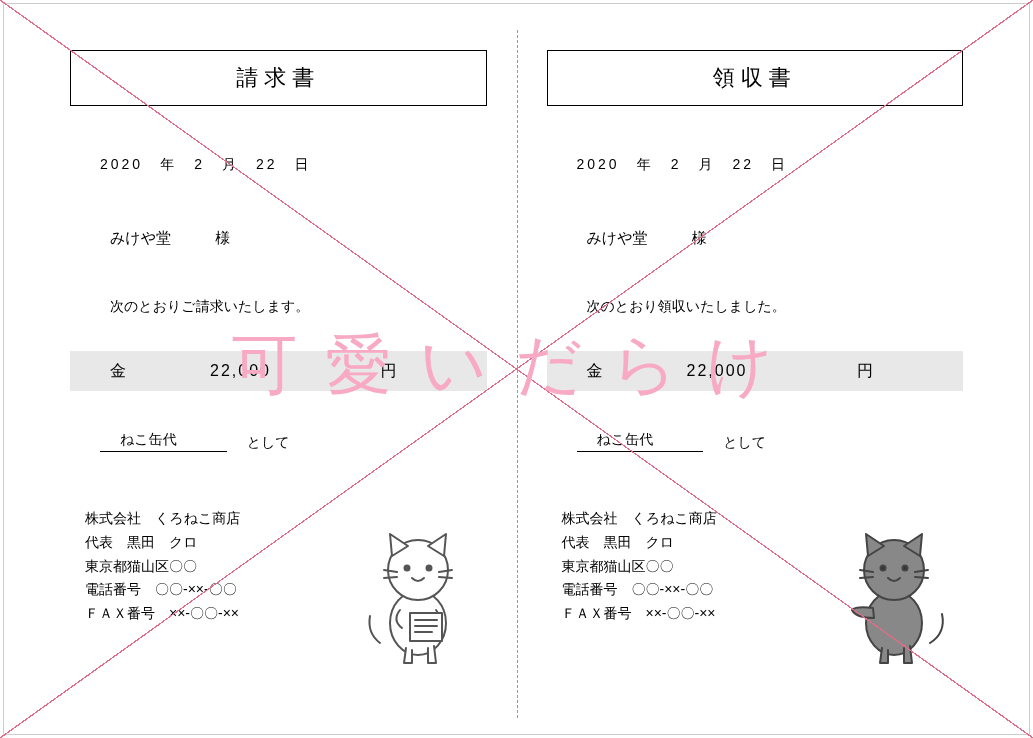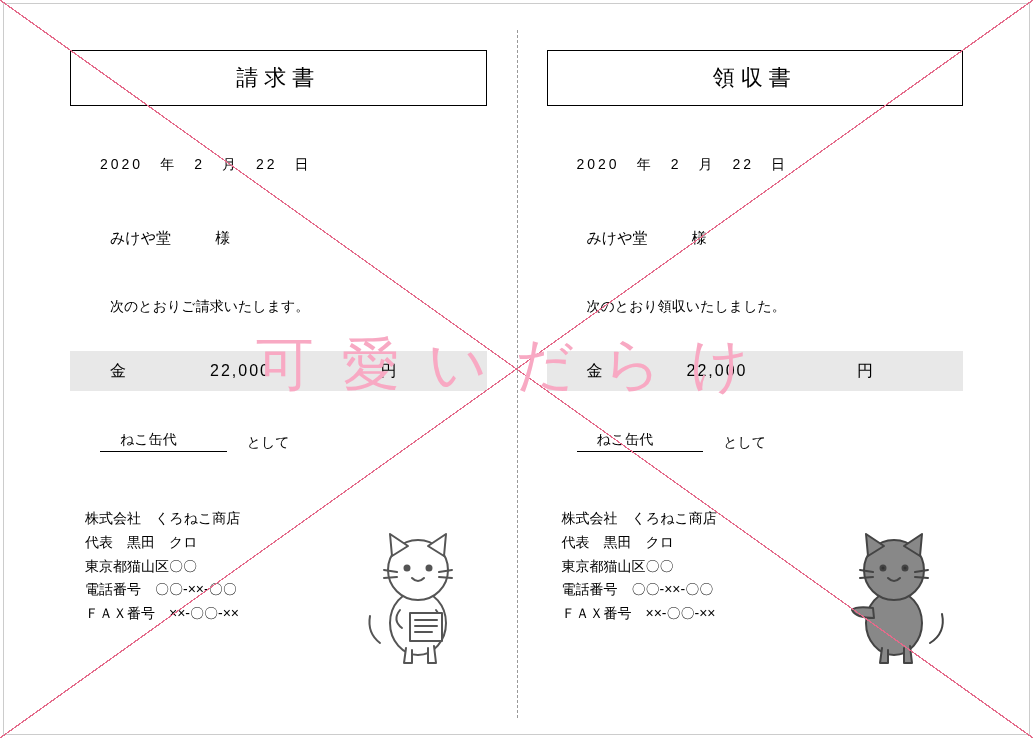--- a/index.html
+++ b/index.html
@@ -102,21 +102,21 @@
     pointer-events: none;
   }
   .watermark-x::after {
     background: linear-gradient(to bottom left, transparent calc(50% - 0.6px), #e46a8a calc(50% - 0.6px), #e46a8a calc(50% + 0.6px), transparent calc(50% + 0.6px));
   }
   .watermark-text {
     position: absolute;
     top: 50%;
     left: 50%;
     transform: translate(-50%, -55%);
-    font-size: 58px;
+    font-size: 66px;
     color: #f8a9c3;
     letter-spacing: 28px;
     z-index: 6;
     font-family: "MS Mincho", serif;
     pointer-events: none;
     white-space: nowrap;
   }
   .border-frame {
     position: absolute;
     top: 3px; left: 3px; right: 3px; bottom: 3px;

